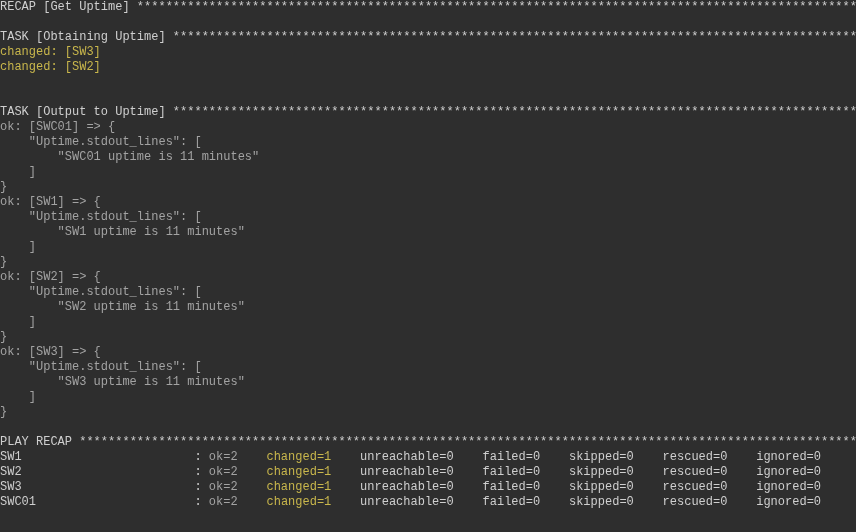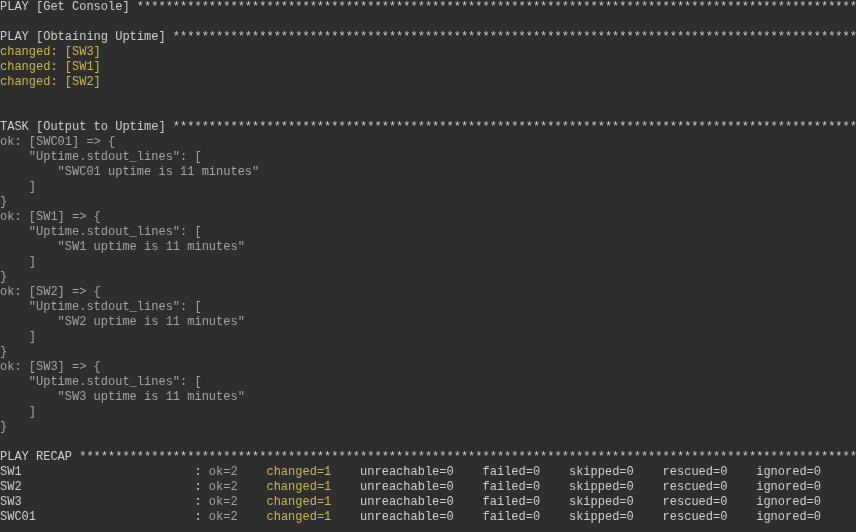--- a/index.html
+++ b/index.html
@@ -6,25 +6,24 @@
   .terminal{width:856px;height:532px;box-sizing:border-box;padding:0;overflow:hidden;background:#2e2e2e;}
   .line{white-space:pre;}
   .cmt{color:#cfcfcf;}
   .yellow{color:#c9b74c;font-family:Liberation Mono, monospace;}
   .green{color:#a3a3a3;}
 </style>
 </head>
 <body>
 <div class="terminal">
 
-<div class="line cmt"><span>PLAY [Get Console]</span> <span>***************************************************************************************************************************</span></div>
+<div class="line cmt"><span>RECAP [Get Uptime]</span> <span>***************************************************************************************************************************</span></div>
 <div class="line">&nbsp;</div>
-<div class="line cmt"><span>PLAY [Obtaining Uptime]</span> <span>*********************************************************************************************************************</span></div>
+<div class="line cmt"><span>TASK [Obtaining Uptime]</span> <span>*********************************************************************************************************************</span></div>
 <div class="line yellow">changed: [SW3]</div>
-<div class="line yellow">changed: [SW1]</div>
 <div class="line yellow">changed: [SW2]</div>
 <div class="line">&nbsp;</div>
 <div class="line">&nbsp;</div>
 <div class="line cmt"><span>TASK [Output to Uptime]</span> <span>********************************************************************************************************************</span></div>
 
 <div class="line green">ok: [SWC01] =&gt; {</div>
 <div class="line green">    "Uptime.stdout_lines": [</div>
 <div class="line green">        "SWC01 uptime is 11 minutes"</div>
 <div class="line green">    ]</div>
 <div class="line green">}</div>

